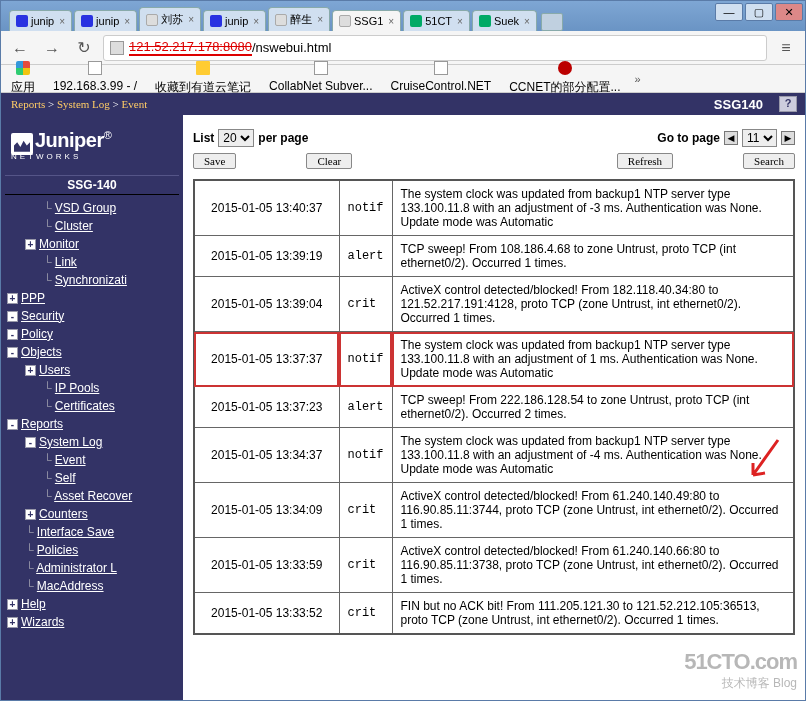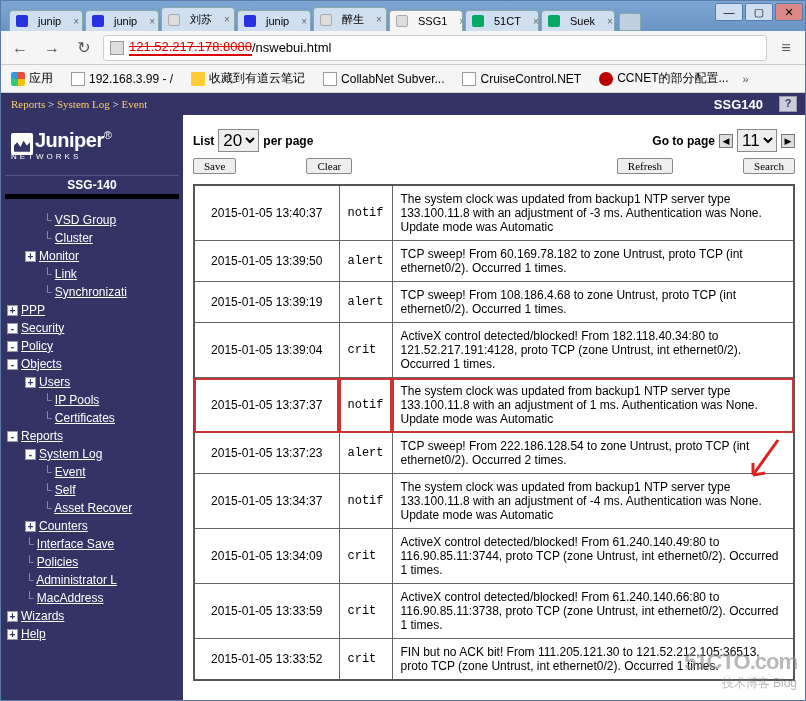--- a/index.html
+++ b/index.html
@@ -6,38 +6,38 @@
 body { font-family: Verdana, Arial, sans-serif; font-size: 12px; background: #fff; width: 806px; height: 701px; overflow: hidden; position: relative; }
 
 
 .window-frame { border: 1px solid #5a7ba8; height: 701px; display: flex; flex-direction: column; }
 .titlebar { background: linear-gradient(#7ea6d4, #6a94c4); height: 30px; display: flex; align-items: flex-end; padding-left: 8px; position: relative; }
 .win-controls { position: absolute; right: 2px; top: 2px; display: flex; gap: 2px; }
 .win-btn { width: 28px; height: 18px; background: #d0dff0; border: 1px solid #5a7ba8; border-radius: 2px; display: flex; align-items: center; justify-content: center; font-size: 11px; cursor: pointer; }
 .win-btn.close { background: #d88; }
 
 .tab-strip { display: flex; gap: 2px; align-items: flex-end; height: 26px; }
-.browser-tab { background: #d0dff0; border: 1px solid #8aa; border-bottom: none; border-radius: 4px 4px 0 0; padding: 4px 6px; font-size: 11px; display: flex; align-items: center; gap: 10px; max-width: 74px; white-space: nowrap; overflow: hidden; position: relative; }
+.browser-tab { background: #d0dff0; border: 1px solid #8aa; border-bottom: none; border-radius: 4px 4px 0 0; padding: 4px 6px; font-size: 11px; display: flex; align-items: center; gap: 3px; max-width: 74px; white-space: nowrap; overflow: hidden; position: relative; }
 .browser-tab.active { background: #f5f5f5; }
 .tab-favicon { width: 12px; height: 12px; display: inline-block; background: #36c; border-radius: 2px; flex-shrink: 0; }
 .tab-favicon.baidu { background: #2932e1; }
 .tab-favicon.page { background: #ddd; border: 1px solid #aaa; }
 .tab-favicon.cto { background: #0a6; }
 .tab-close { font-size: 10px; color: #666; margin-left: 2px; }
 .new-tab { width: 22px; height: 18px; background: #c0d0e0; border: 1px solid #8aa; border-radius: 2px; margin-left: 4px; }
 
 .addr-bar { background: #f5f5f5; border-bottom: 1px solid #ccc; height: 34px; display: flex; align-items: center; padding: 0 6px; gap: 6px; }
 .nav-btn { width: 26px; height: 26px; border: none; background: transparent; color: #555; font-size: 16px; cursor: pointer; border-radius: 13px; }
 .url-box { flex: 1; height: 26px; border: 1px solid #ccc; border-radius: 3px; background: #fff; display: flex; align-items: center; padding: 0 6px; font-size: 13px; }
 .url-box .redact { color: #d00; text-decoration: line-through; border-bottom: 2px solid #d00; }
 .page-icon { width: 14px; height: 14px; background: #ddd; border: 1px solid #999; margin-right: 5px; }
 .menu-btn { width: 26px; height: 26px; font-size: 16px; color: #555; display: flex; align-items: center; justify-content: center; cursor: pointer; }
 
 .bookmarks-bar { background: #f5f5f5; border-bottom: 1px solid #ccc; height: 28px; display: flex; align-items: center; padding: 0 6px; gap: 10px; font-size: 12px; }
-.bm-item { display: flex; align-items: center; gap: 4px; cursor: pointer; padding: 2px 4px; }
+.bm-item { display: flex; align-items: center; gap: 4px; cursor: pointer; padding: 2px 4px; flex-direction: column; }
 .bm-icon { width: 14px; height: 14px; display: inline-block; }
 .bm-icon.apps { background: conic-gradient(#e74c3c 0 25%, #f1c40f 0 50%, #2ecc71 0 75%, #3498db 0); border-radius: 2px; }
 .bm-icon.folder { background: #fc3; border-radius: 1px; }
 .bm-icon.page { background: #fff; border: 1px solid #999; }
 .bm-icon.dot { background: #b00; border-radius: 50%; }
 .chev { color: #555; font-size: 11px; }
 
 
 .app { flex: 1; display: flex; flex-direction: column; overflow: hidden; }
 .app-header { background: #336; color: #fff; height: 22px; display: flex; align-items: center; padding: 0 10px; font-size: 12px; position: relative; }
@@ -48,36 +48,36 @@
 
 .app-body { flex: 1; display: flex; overflow: hidden; }
 
 .sidebar { width: 182px; background: #336; color: #fff; padding: 8px 4px; font-size: 12px; overflow: hidden; }
 .logo-area { padding: 6px; margin-bottom: 8px; }
 .logo-text { font-family: Arial; font-weight: bold; font-size: 20px; letter-spacing: -0.5px; margin-top: 48px; }
 .logo-net { font-size: 8px; letter-spacing: 3px; display: block; margin-top: -3px; }
 .logo-mark { display: inline-block; width: 22px; height: 22px; background: #fff; border-radius: 2px; vertical-align: middle; margin-right: 2px; position: relative; }
 .logo-mark::after { content: ''; position: absolute; inset: 3px; background: #336; clip-path: polygon(0 60%, 20% 40%, 40% 70%, 60% 30%, 80% 60%, 100% 40%, 100% 100%, 0 100%); }
 
-.side-title { text-align: center; font-weight: bold; border-top: 1px solid #558; border-bottom: 5px solid #000000; padding: 2px 0; margin-bottom: 12px; }
+.side-title { text-align: center; font-weight: bold; border-top: 1px solid #558; border-bottom: 1px solid #000000; padding: 2px 0; margin-bottom: 4px; }
 .tree { list-style: none; font-size: 12px; line-height: 1.5; }
 .tree li { white-space: nowrap; }
 .tree a { color: #fff; text-decoration: underline; }
 .tree .lvl0 { padding-left: 2px; }
 .tree .lvl1 { padding-left: 20px; }
 .tree .lvl2 { padding-left: 38px; }
 .tree .box { display: inline-block; width: 11px; height: 11px; background: #fff; color: #336; font-size: 10px; line-height: 10px; text-align: center; border: 1px solid #99a; margin-right: 3px; font-weight: bold; }
 .tree .dash { color: #99a; }
 
 .main { flex: 1; background: #fff; padding: 14px 10px; overflow: auto; position: relative; }
 .controls { display: flex; align-items: center; margin-bottom: 6px; font-size: 12px; }
 .controls .left { display: flex; align-items: center; gap: 4px; }
 .controls .right { margin-left: auto; display: flex; align-items: center; gap: 4px; }
 .controls b { font-weight: bold; }
-select { font-size: 17px; border: 1px solid #888; background: #eee; }
+select { font-size: 12px; border: 1px solid #888; background: #eee; }
 .pager-btn { width: 14px; height: 14px; background: #ddd; border: 1px solid #777; font-size: 9px; display: inline-flex; align-items: center; justify-content: center; cursor: pointer; }
 
 .btn-row { display: flex; gap: 70px; margin-bottom: 10px; }
 .btn-row .group2 { margin-left: auto; display: flex; gap: 70px; }
 .ui-btn { padding: 1px 10px; font-size: 11px; font-family: Verdana; background: #eee; border: 1px solid #888; border-radius: 2px; cursor: pointer; }
 
 .log-table { border-collapse: collapse; width: 100%; border: 2px solid #555; font-size: 12px; }
 .log-table td { border: 1px solid #666; padding: 6px 8px; vertical-align: middle; }
 .log-table td.time { white-space: nowrap; width: 145px; text-align: center; }
 .log-table td.level { width: 44px; font-family: Liberation Mono, monospace; }
@@ -221,22 +221,22 @@
             <li class="lvl0"><span class="box">-</span><a>Reports</a></li>
             <li class="lvl1"><span class="box">-</span><a>System Log</a></li>
             <li class="lvl2"><span class="dash">└ </span><a>Event</a></li>
             <li class="lvl2"><span class="dash">└ </span><a>Self</a></li>
             <li class="lvl2"><span class="dash">└ </span><a>Asset Recover</a></li>
             <li class="lvl1"><span class="box">+</span><a>Counters</a></li>
             <li class="lvl1"><span class="dash">└ </span><a>Interface Save</a></li>
             <li class="lvl1"><span class="dash">└ </span><a>Policies</a></li>
             <li class="lvl1"><span class="dash">└ </span><a>Administrator L</a></li>
             <li class="lvl1"><span class="dash">└ </span><a>MacAddress</a></li>
+            <li class="lvl0"><span class="box">+</span><a>Help</a></li>
             <li class="lvl0"><span class="box">+</span><a>Wizards</a></li>
-            <li class="lvl0"><span class="box">+</span><a>Help</a></li>
           </ul>
       </div>
 
       <div class="main">
         <div class="controls">
           <div class="left">
             <b>List</b>
             <select><option>20</option></select>
             <b>per page</b>
           </div>
@@ -258,25 +258,20 @@
         </div>
 
         <table class="log-table">
           <tbody id="log-body">
               <tr>
                 <td class="time">2015-01-05 13:40:37</td>
                 <td class="level">notif</td>
                 <td>The system clock was updated from backup1 NTP server type 133.100.11.8 with an adjustment of -3 ms. Authentication was None. Update mode was Automatic</td>
               </tr>
               <tr>
-                <td class="time">2015-01-05 13:39:50</td>
-                <td class="level">alert</td>
-                <td>TCP sweep! From 60.169.78.182 to zone Untrust, proto TCP (int ethernet0/2). Occurred 1 times.</td>
-              </tr>
-              <tr>
                 <td class="time">2015-01-05 13:39:19</td>
                 <td class="level">alert</td>
                 <td>TCP sweep! From 108.186.4.68 to zone Untrust, proto TCP (int ethernet0/2). Occurred 1 times.</td>
               </tr>
               <tr>
                 <td class="time">2015-01-05 13:39:04</td>
                 <td class="level">crit</td>
                 <td>ActiveX control detected/blocked! From 182.118.40.34:80 to 121.52.217.191:4128, proto TCP (zone Untrust, int ethernet0/2). Occurred 1 times.</td>
               </tr>
               <tr class="hl">

